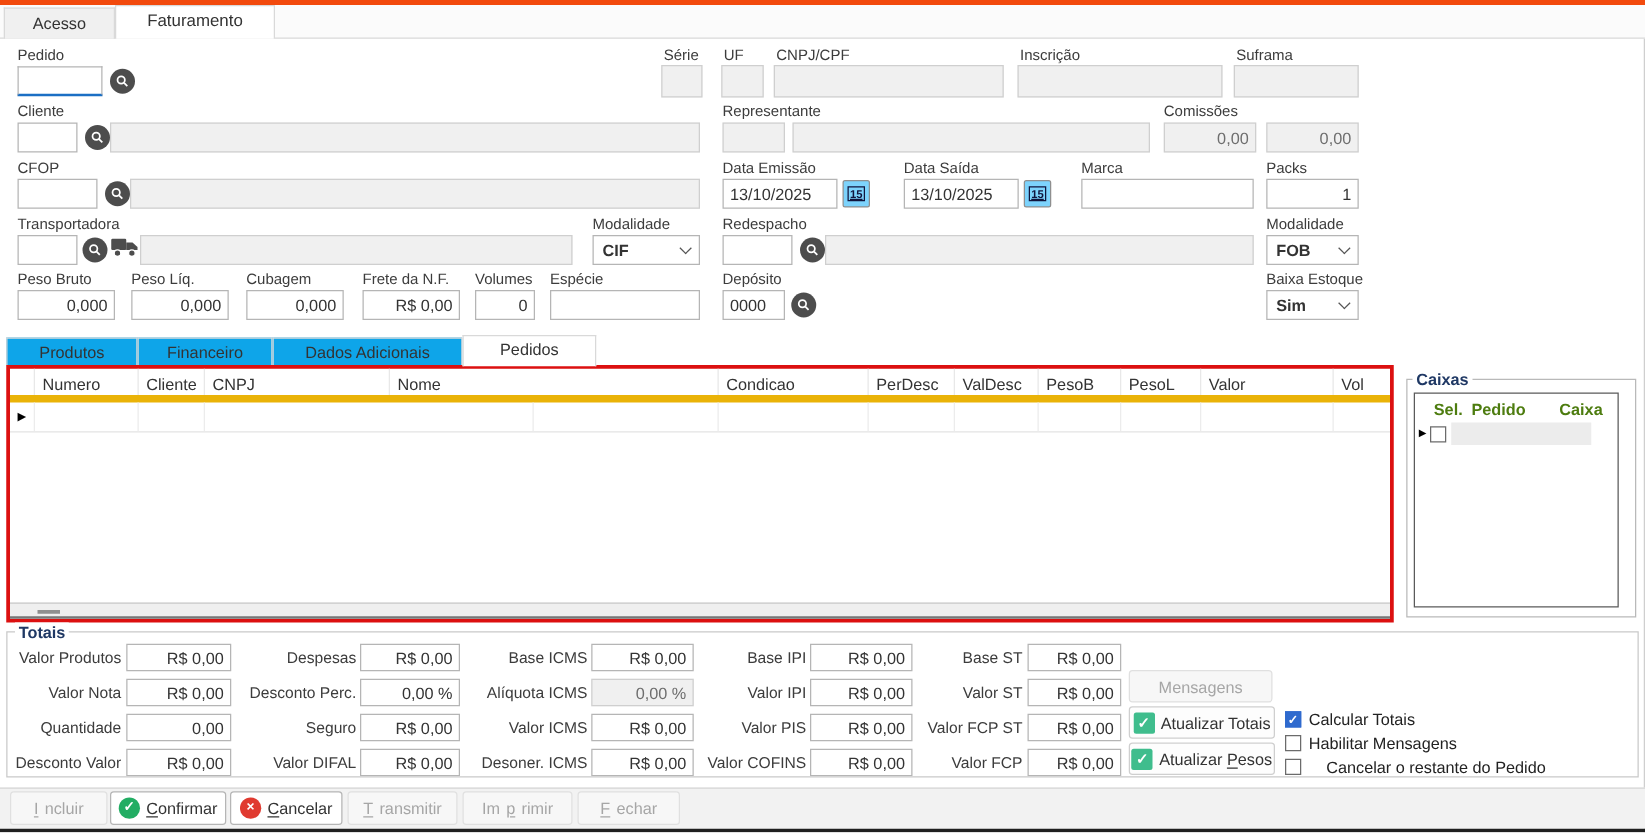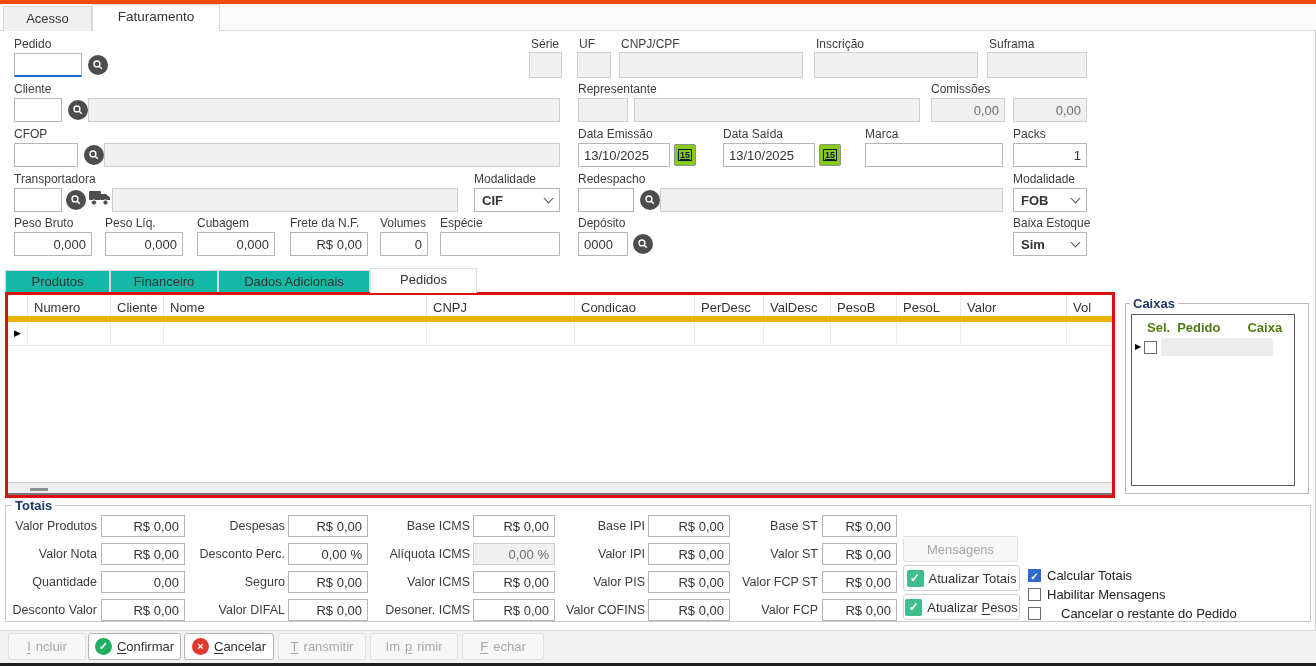--- a/index.html
+++ b/index.html
@@ -16,25 +16,25 @@
   .inp { position:absolute; height:24px; border:1px solid #b5b5b5; background:#fff; font-family:"Liberation Sans",sans-serif;
          font-size:13px; color:#333; padding:0 5px; outline:none; }
   .inp.focused { border-bottom:2px solid #1b6fc4; }
   .inp.dis { background:#f0f0f0; border-color:#cfcfcf; color:#6e6e6e; }
   .inp.num { text-align:right; }
   .search { position:absolute; width:20px; height:20px; border-radius:50%; background:#4d4d4d; display:flex; align-items:center; justify-content:center; cursor:pointer; }
   .truck { position:absolute; width:24px; height:18px; cursor:pointer; }
   .sel { position:absolute; height:24px; border:1px solid #b5b5b5; background:#fff; font-size:13px; color:#333;
          display:flex; align-items:center; justify-content:space-between; padding:0 7px; cursor:pointer;font-weight:bold; }
   .chev { width:7px; height:7px; border-right:1.5px solid #555; border-bottom:1.5px solid #555; transform:rotate(45deg); margin-top:-4px; }
-  .calbtn { position:absolute; width:22px; height:22px; background:#84cc16; border:1px solid #8f8f8f; border-radius:2px;
+  .calbtn { position:absolute; width:22px; height:22px; background:#7dd3fc; border:1px solid #8f8f8f; border-radius:2px;
             display:flex; align-items:center; justify-content:center; cursor:pointer; }
   .calface { font-size:9px; font-weight:bold; color:#10143c; border:1px solid #10143c; padding:0 1px; line-height:10px; text-decoration:underline; }
   .midtab { position:absolute; top:270px; height:23px; line-height:22px; text-align:center; font-size:13px; color:#333;
-            background:#14b8a6; border:1px solid #d9d9d9; border-bottom:none; cursor:default; }
+            background:#0ea5e9; border:1px solid #d9d9d9; border-bottom:none; cursor:default; }
   .midtab.active { background:#fff; top:268px; height:25px; z-index:3; }
   .grid { position:absolute; left:5px; top:292px; width:1110px; height:206px; border:3px solid #dc1010; background:#fff;
           display:flex; flex-direction:column; z-index:2; }
   .ghead { display:flex; height:27px; border-bottom:6px solid #eab308; }
   .ghead .cell { font-size:13px; color:#333; line-height:26px; padding-left:6px; border-right:1px solid #e8e8e8; overflow:hidden; white-space:nowrap; flex:0 0 auto; }
   .grow { display:flex; height:24px; border-bottom:1px solid #e4e4e4; }
   .grow .cell { border-right:1px solid #ececec; flex:0 0 auto; }
   .marker { font-size:9px; color:#000; line-height:22px; text-align:center; }
   .gfill { flex:1 1 auto; }
   .hscroll { height:13px; background:#efefef; border-top:1px solid #c9c9c9; border-bottom:2px solid #777; position:relative; }
@@ -202,22 +202,22 @@
   <div class="midtab" style="left:5px;width:105px;">Produtos</div>
   <div class="midtab" style="left:110px;width:108px;">Financeiro</div>
   <div class="midtab" style="left:218px;width:152px;">Dados Adicionais</div>
   <div class="midtab active" style="left:370px;width:107px;">Pedidos</div>
 
   <div class="grid">
     <div class="ghead">
       <span class="cell" style="width:20px;"></span>
       <span class="cell" style="width:83px;">Numero</span>
       <span class="cell" style="width:53px;">Cliente</span>
+      <span class="cell" style="width:148px;">CNPJ</span>
       <span class="cell" style="width:263px;">Nome</span>
-      <span class="cell" style="width:148px;">CNPJ</span>
       <span class="cell" style="width:120px;">Condicao</span>
       <span class="cell" style="width:69px;">PerDesc</span>
       <span class="cell" style="width:67px;">ValDesc</span>
       <span class="cell" style="width:66px;">PesoB</span>
       <span class="cell" style="width:64px;">PesoL</span>
       <span class="cell" style="width:106px;">Valor</span>
       <span class="cell" style="width:45px;border-right:none;">Vol</span>
     </div>
     <div class="grow">
       <span class="cell marker" style="width:20px;">▶</span>

